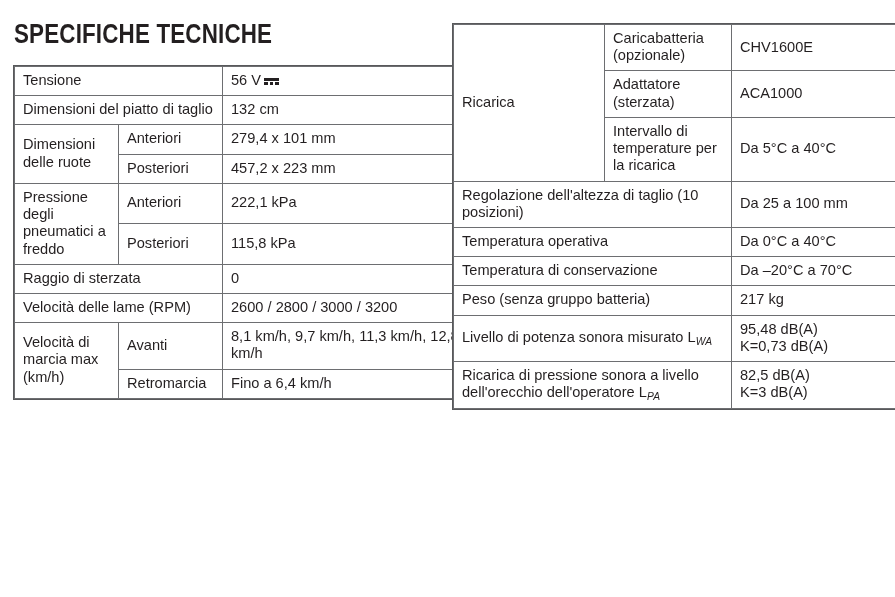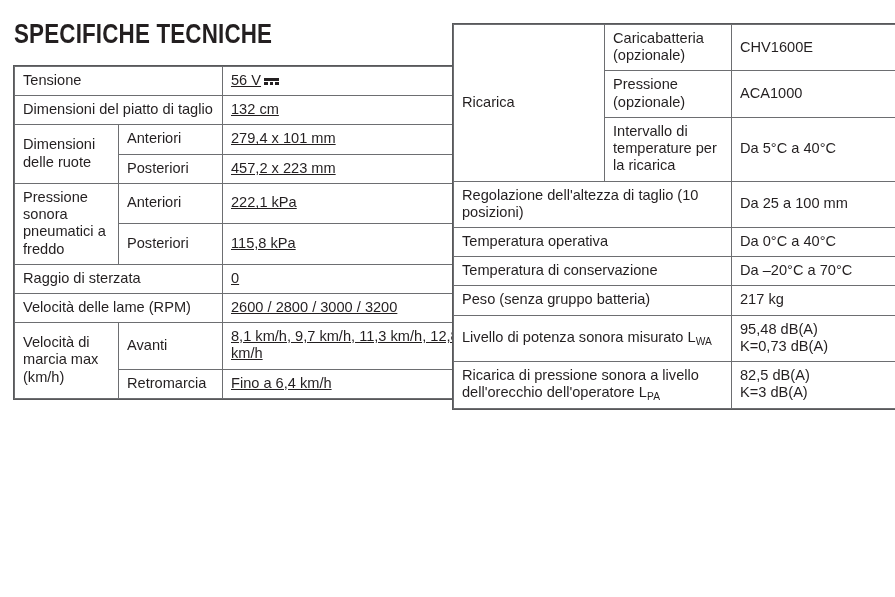--- a/index.html
+++ b/index.html
@@ -58,21 +58,21 @@
   }
   #table-right {
     left: 453px;
     top: 24px;
     width: 425px;
   }
 
   
   #table-left .col-label   { width: 135px; }
   #table-left .col-sub     { width: 108px; }
-  #table-left .col-value   { width: 181px; text-decoration: underline; }
+  #table-left .col-value   { width: 181px; }
 
   
   #table-right .col-label  { width: 134px; }
   #table-right .col-sub    { width: 110px; margin-left: 11px; }
   #table-right .col-value  { width: 181px; }
 
   .cell-top { vertical-align: top; }
 
   
   .dc-symbol {
@@ -102,20 +102,21 @@
       transparent 9.3px, transparent 11.4px,
       #231f20 11.4px, #231f20 15px);
   }
 
   sub {
     font-size: 0.70em;
     vertical-align: baseline;
     position: relative;
     top: 0.30em;
     letter-spacing: 0.2px;
+    font-style: italic;
   }
   .nowrap { white-space: nowrap; }
 </style>
 </head>
 <body>
 
 <div id="page-title">SPECIFICHE TECNICHE</div>
 
 <table class="spec-table outer" id="table-left">
   <tbody>
@@ -133,21 +134,21 @@
       <td class="col-label cell-top" rowspan="2">Dimensioni delle ruote</td>
       <td class="col-sub">Anteriori</td>
       <td class="col-value">279,4 x 101 mm</td>
     </tr>
     <tr>
       <td class="col-sub">Posteriori</td>
       <td class="col-value">457,2 x 223 mm</td>
     </tr>
 
     <tr>
-      <td class="col-label cell-top" rowspan="2">Pressione sonora pneumatici a freddo</td>
+      <td class="col-label cell-top" rowspan="2">Pressione degli pneumatici a freddo</td>
       <td class="col-sub">Anteriori</td>
       <td class="col-value">222,1 kPa</td>
     </tr>
     <tr>
       <td class="col-sub">Posteriori</td>
       <td class="col-value">115,8 kPa</td>
     </tr>
 
     <tr>
       <td class="col-label" colspan="2">Raggio di sterzata</td>
@@ -172,21 +173,21 @@
 </table>
 
 <table class="spec-table outer" id="table-right">
   <tbody>
     <tr>
       <td class="col-label" rowspan="3">Ricarica</td>
       <td class="col-sub">Caricabatteria (opzionale)</td>
       <td class="col-value">CHV1600E</td>
     </tr>
     <tr>
-      <td class="col-sub">Pressione (opzionale)</td>
+      <td class="col-sub">Adattatore (sterzata)</td>
       <td class="col-value">ACA1000</td>
     </tr>
     <tr>
       <td class="col-sub">Intervallo di temperature per la ricarica</td>
       <td class="col-value">Da 5°C a 40°C</td>
     </tr>
 
     <tr>
       <td class="col-label" colspan="2">Regolazione dell'altezza di taglio (10 posizioni)</td>
       <td class="col-value">Da 25 a 100 mm</td>

